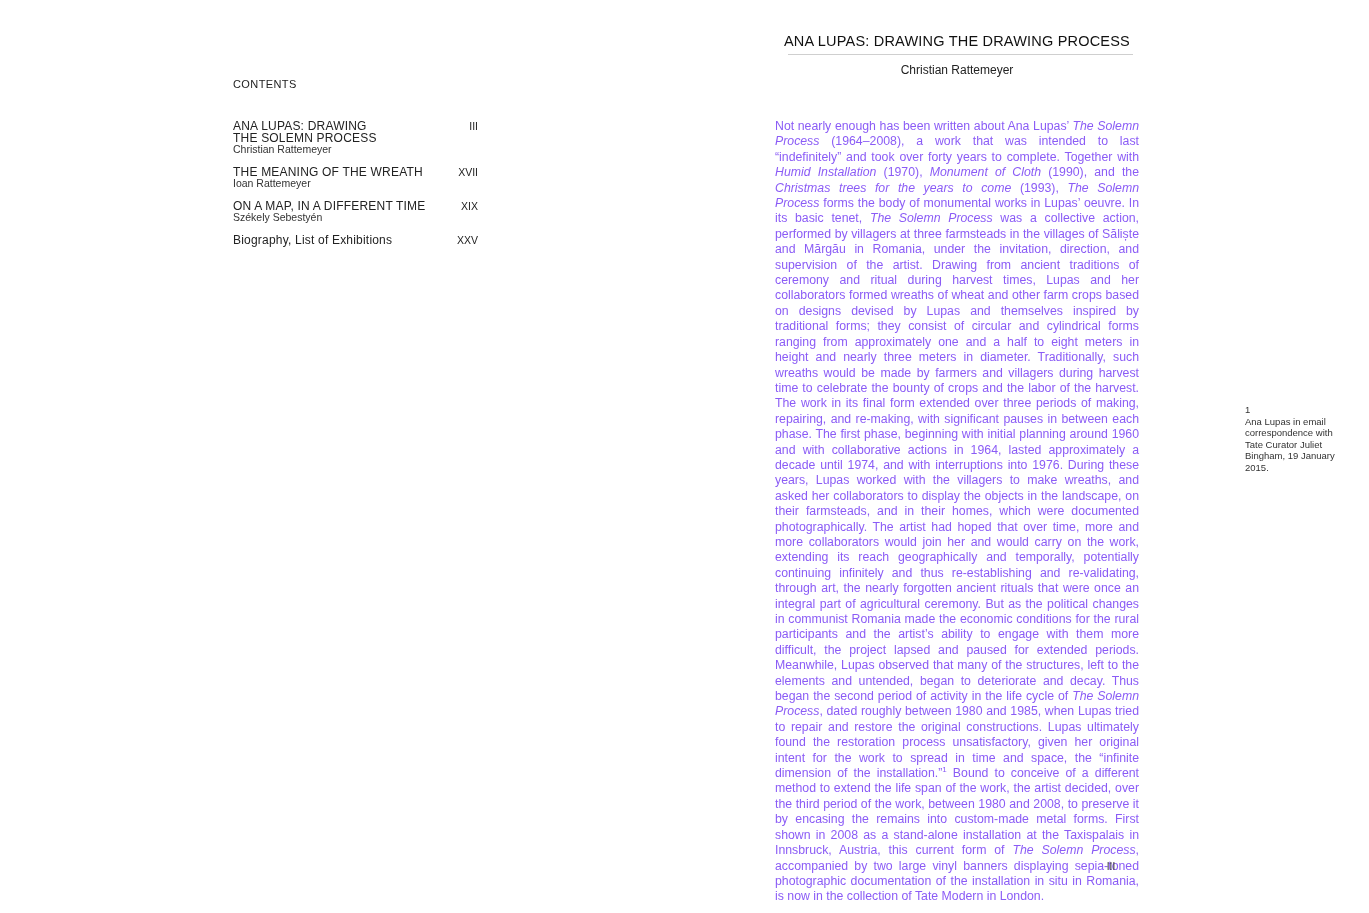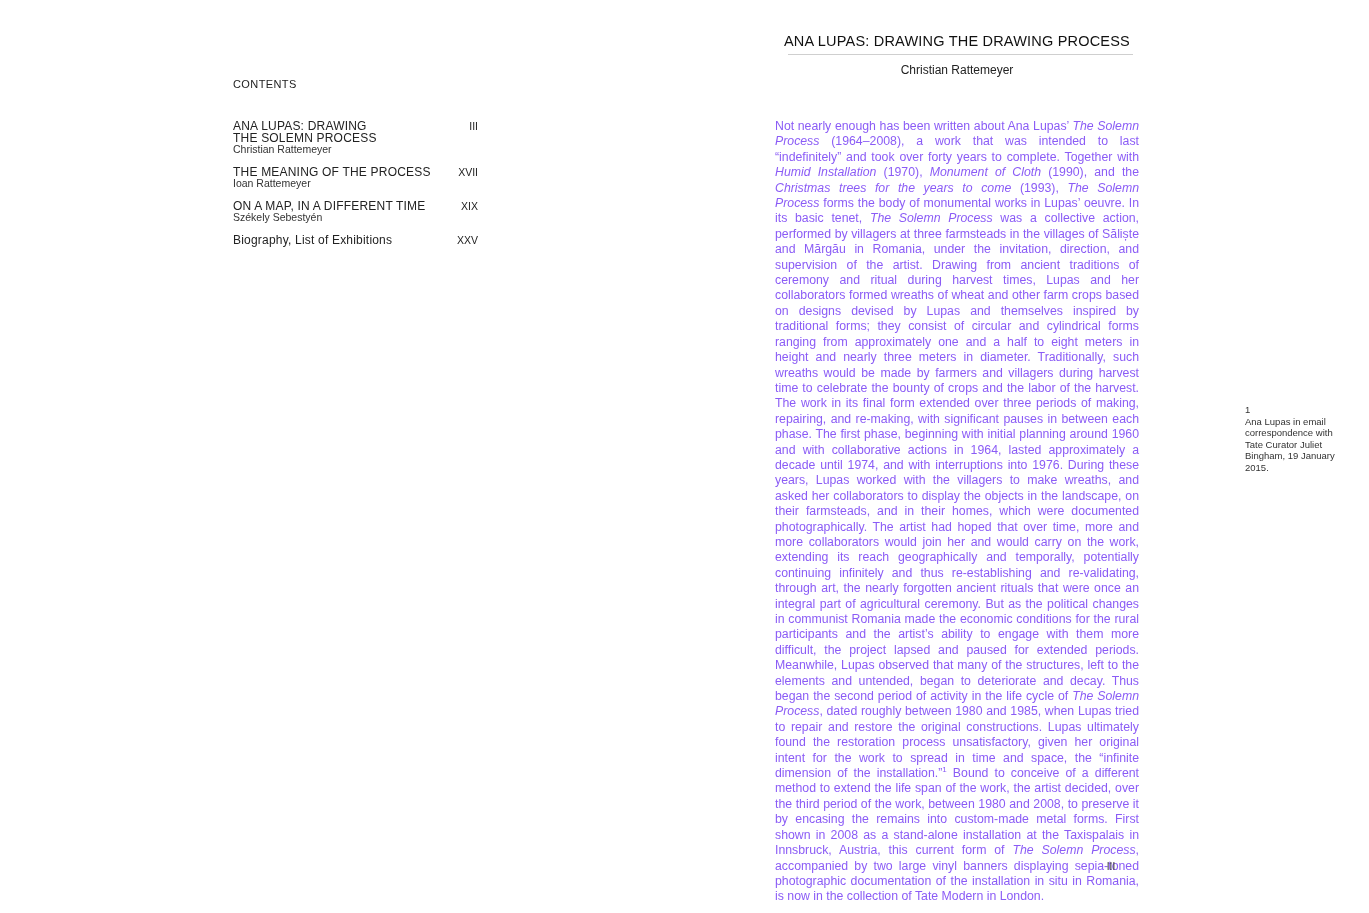--- a/index.html
+++ b/index.html
@@ -133,21 +133,21 @@
         <div class="toc-title">ANA LUPAS: DRAWING</div>
         <div class="toc-title">THE SOLEMN PROCESS</div>
         <div class="toc-author">Christian Rattemeyer</div>
       </div>
       <div class="toc-page">III</div>
     </div>
 
 
     <div class="toc-row">
       <div class="toc-left">
-        <div class="toc-title">THE MEANING OF THE PROCESS</div>
+        <div class="toc-title">THE MEANING OF THE WREATH</div>
         <div class="toc-author">Ioan Rattemeyer</div>
       </div>
       <div class="toc-page">XVII</div>
     </div>
 
     <div class="toc-row">
       <div class="toc-left">
         <div class="toc-title">ON A MAP, IN A DIFFERENT TIME</div>
         <div class="toc-author">Székely Sebestyén</div>
       </div>

